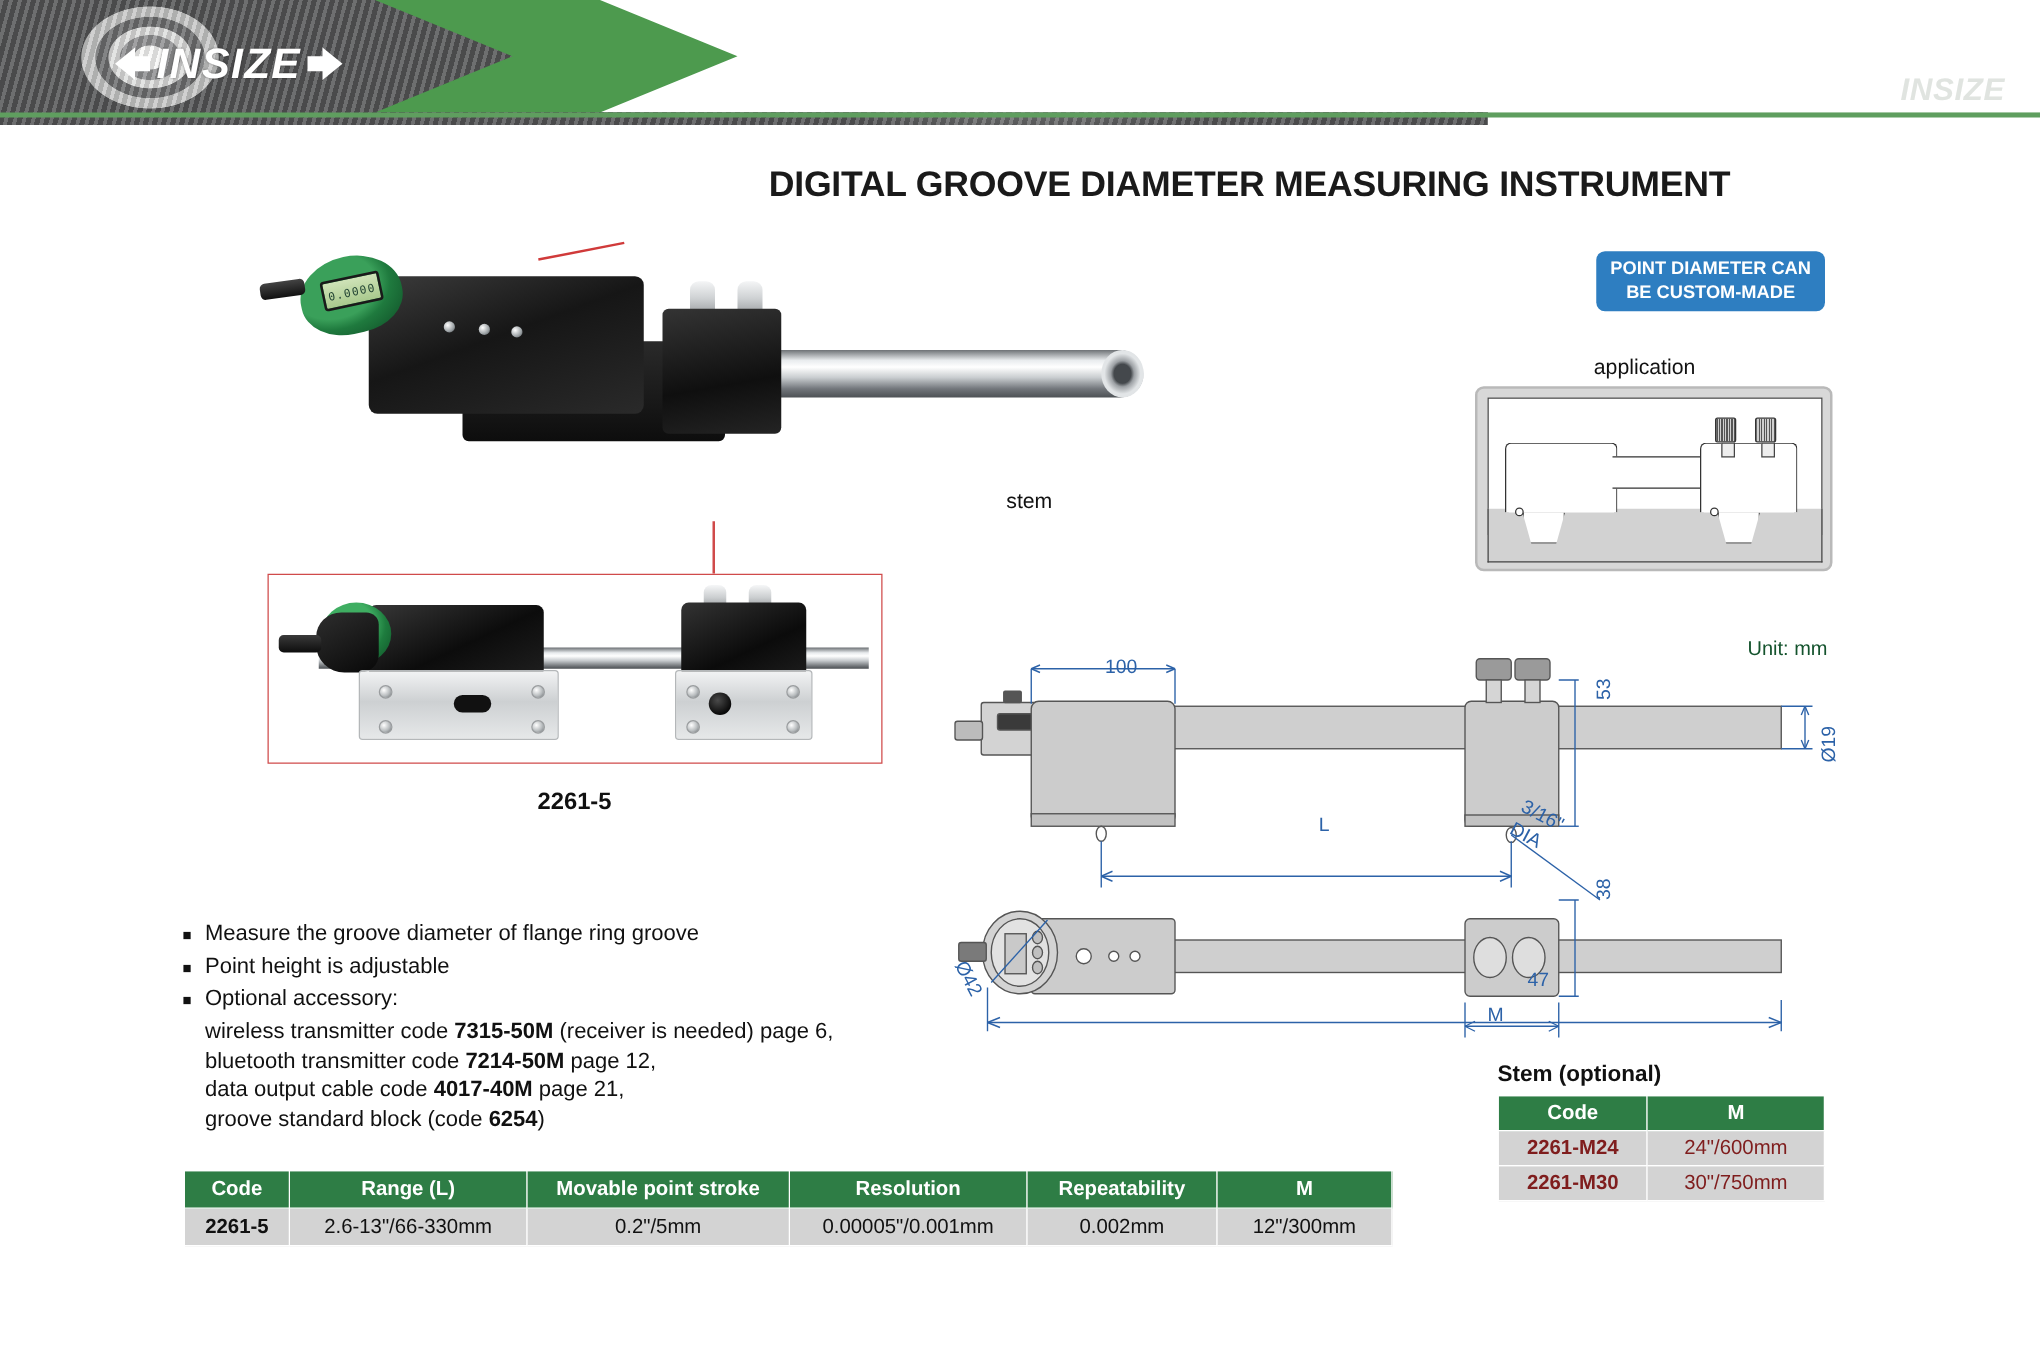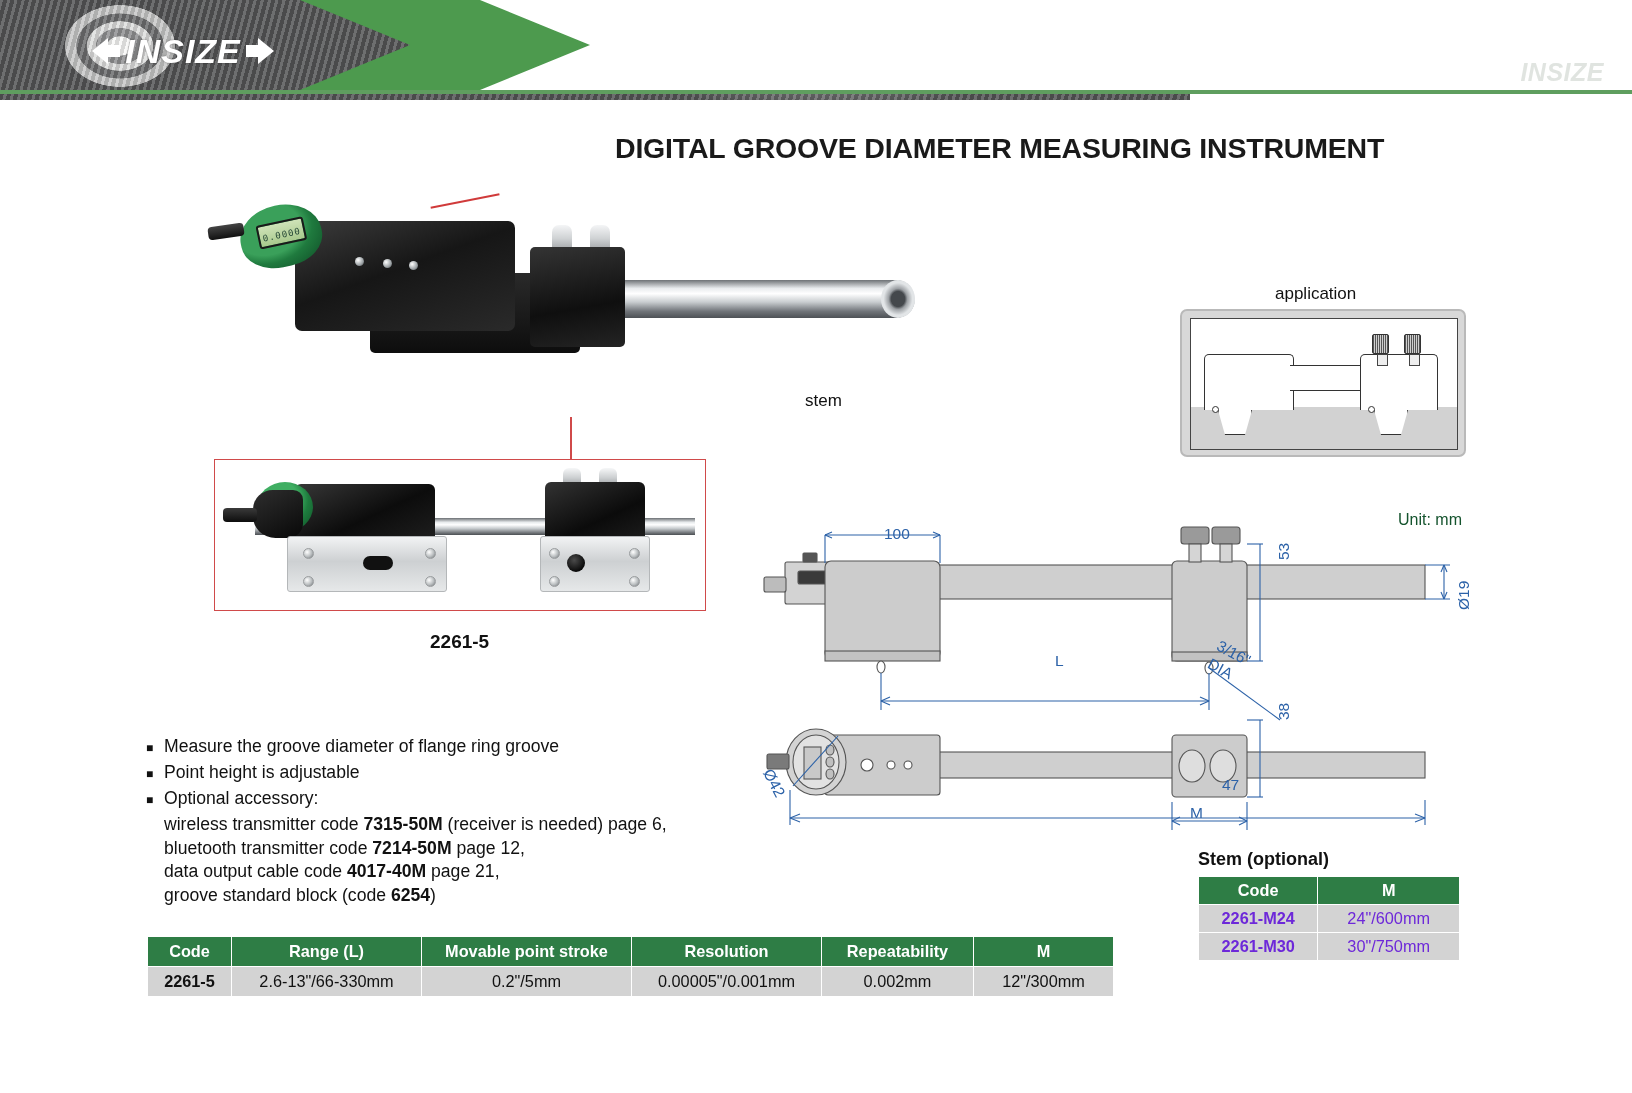--- a/index.html
+++ b/index.html
@@ -296,21 +296,21 @@
   }
   .stem-table {
     position: absolute; left: 1198px; top: 876px; border-collapse: collapse;
     font-size: 16.3px; width: 262px;
   }
   .stem-table th {
     background: #2e7d45; color: #fff; font-weight: bold; padding: 4px 8px;
     border: 1px solid #fff; text-align: center;
   }
   .stem-table td {
-    background: #d3d3d3; color: #6d28d9; padding: 4px 8px; border: 1px solid #fff;
+    background: #d3d3d3; color: #7f1d1d; padding: 4px 8px; border: 1px solid #fff;
     text-align: center;
   }
   .stem-table td.code { font-weight: bold; }
 
   svg { display:block; }
 </style>
 </head>
 <body>
 
 <div class="page">
@@ -331,20 +331,24 @@
       <div class="logo-text">INSIZE</div>
     </div>
   </div>
 
   <div class="wm-logo">
     <span>INSIZE</span>
   </div>
 
   <div class="title">DIGITAL GROOVE DIAMETER MEASURING INSTRUMENT</div>
 
+  <div class="badge">
+    <span>POINT DIAMETER CAN</span>
+    <span>BE CUSTOM-MADE</span>
+  </div>
 
   <div class="app-label">application</div>
   <div class="app-box">
     <div class="app-inner"></div>
     <div class="app-ground"></div>
     <div class="app-blockL"></div>
     <div class="app-stem"></div>
     <div class="app-blockR"></div>
     <div class="app-knob" style="left:190px"></div>
     <div class="app-knob" style="left:222px"></div>

